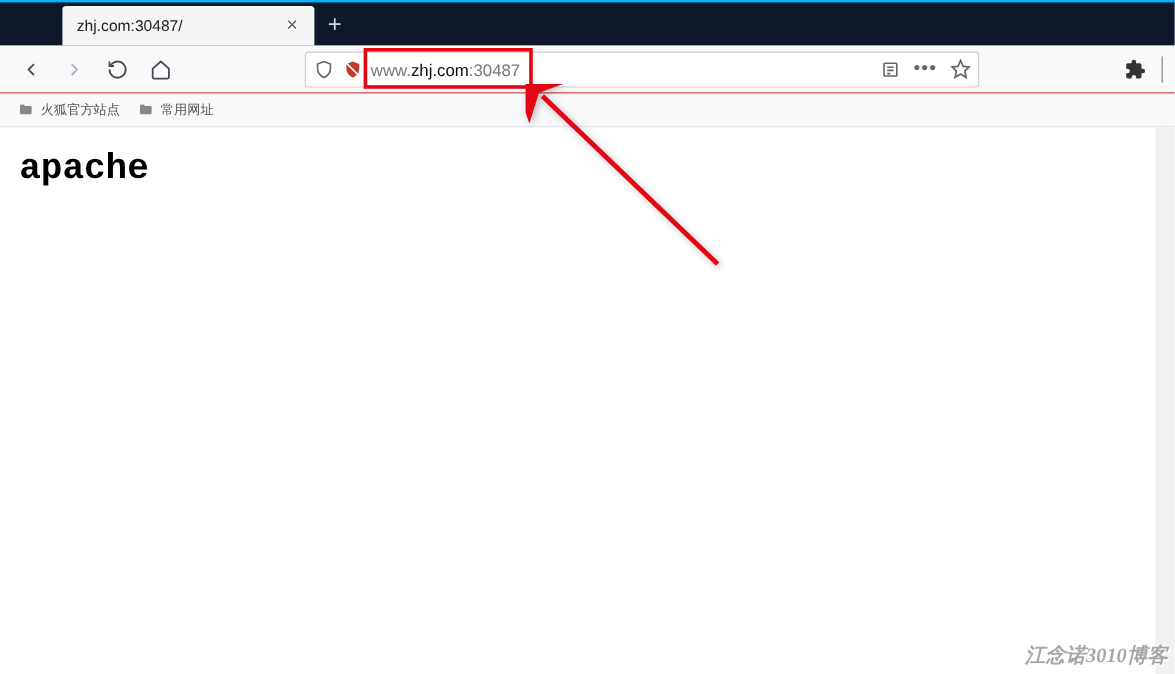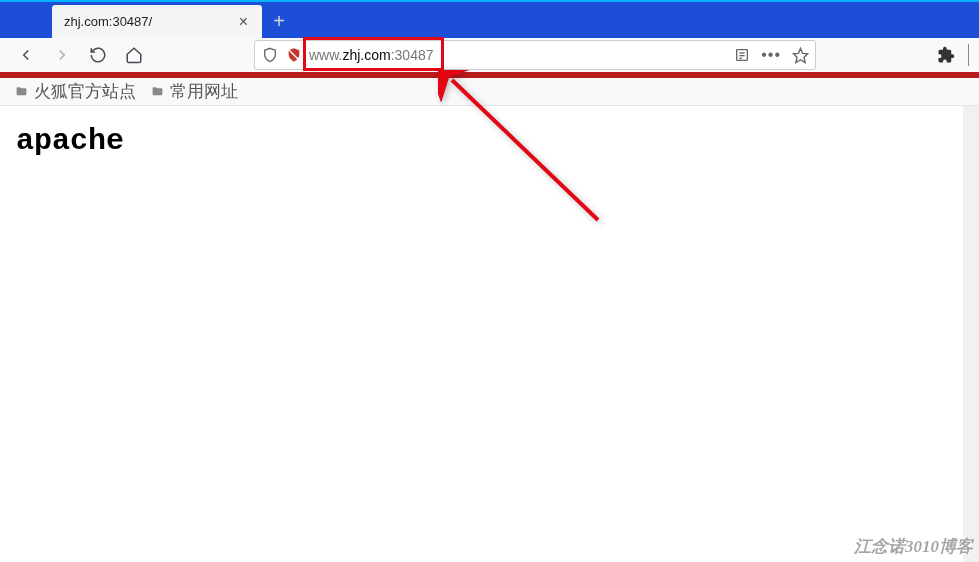--- a/index.html
+++ b/index.html
@@ -5,21 +5,21 @@
     * { margin: 0; padding: 0; box-sizing: border-box; }
     body {
       font-family: -apple-system, BlinkMacSystemFont, "Segoe UI", Arial, sans-serif;
       width: 979px;
       height: 562px;
       background: #fff;
       position: relative;
       overflow: hidden;
     }
     .titlebar {
-      background: #1d4ed8;
+      background: #0f172a;
       height: 38px;
       display: flex;
       align-items: flex-end;
       padding-left: 52px;
       border-top: 2px solid #00b4ff;
     }
     .tab {
       background: #f5f5f7;
       height: 33px;
       min-width: 210px;
@@ -48,21 +48,21 @@
       font-size: 20px;
       cursor: pointer;
     }
     .toolbar {
       height: 40px;
       background: #f9f9fb;
       display: flex;
       align-items: center;
       padding: 0 10px;
       gap: 4px;
-      border-bottom: 6px solid #b91c1c;
+      border-bottom: 1px solid #b91c1c;
     }
     .nav-btn {
       width: 32px;
       height: 32px;
       display: flex;
       align-items: center;
       justify-content: center;
       border-radius: 4px;
       cursor: pointer;
       color: #4a4a4f;
@@ -125,21 +125,21 @@
     .puzzle { width: 20px; height: 20px; color: #333; }
     .divider-v { width: 1px; height: 22px; background: #888; }
     .bookmarks {
       height: 28px;
       background: #f9f9fb;
       display: flex;
       align-items: center;
       padding: 0 14px;
       gap: 14px;
       border-bottom: 1px solid #e5e5e8;
-      font-size: 17px;
+      font-size: 11px;
       color: #555;
     }
     .bm-item {
       display: flex;
       align-items: center;
       gap: 5px;
       cursor: pointer;
     }
     .bm-item svg { width: 15px; height: 13px; color: #888; }
     .content {

